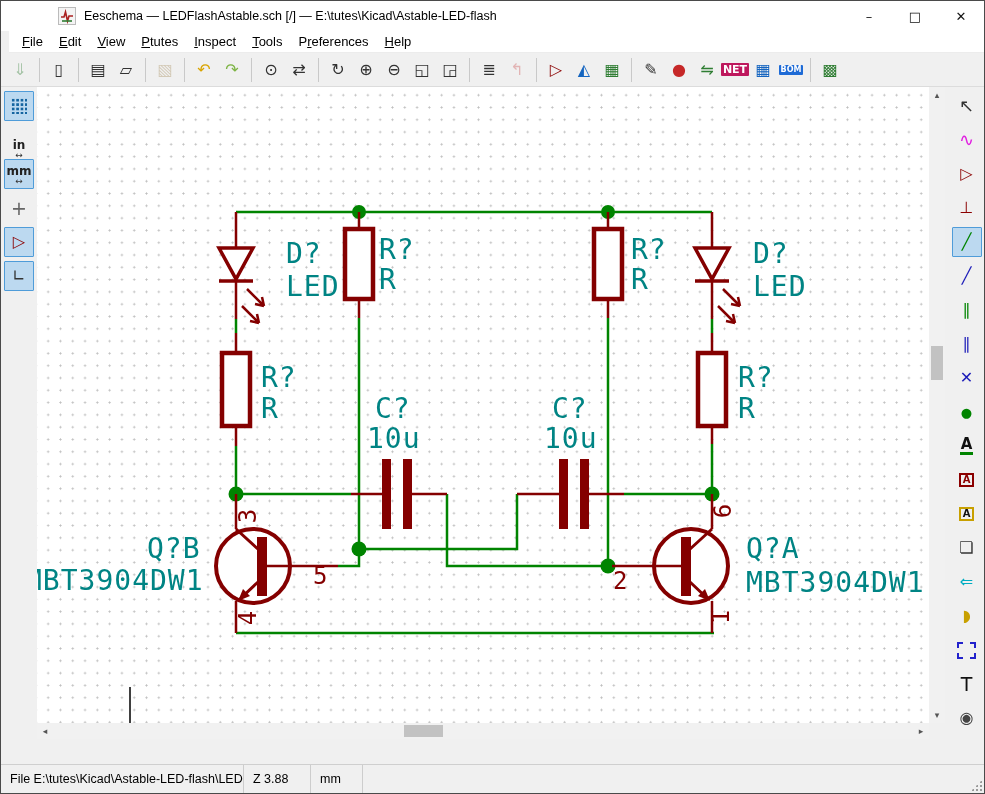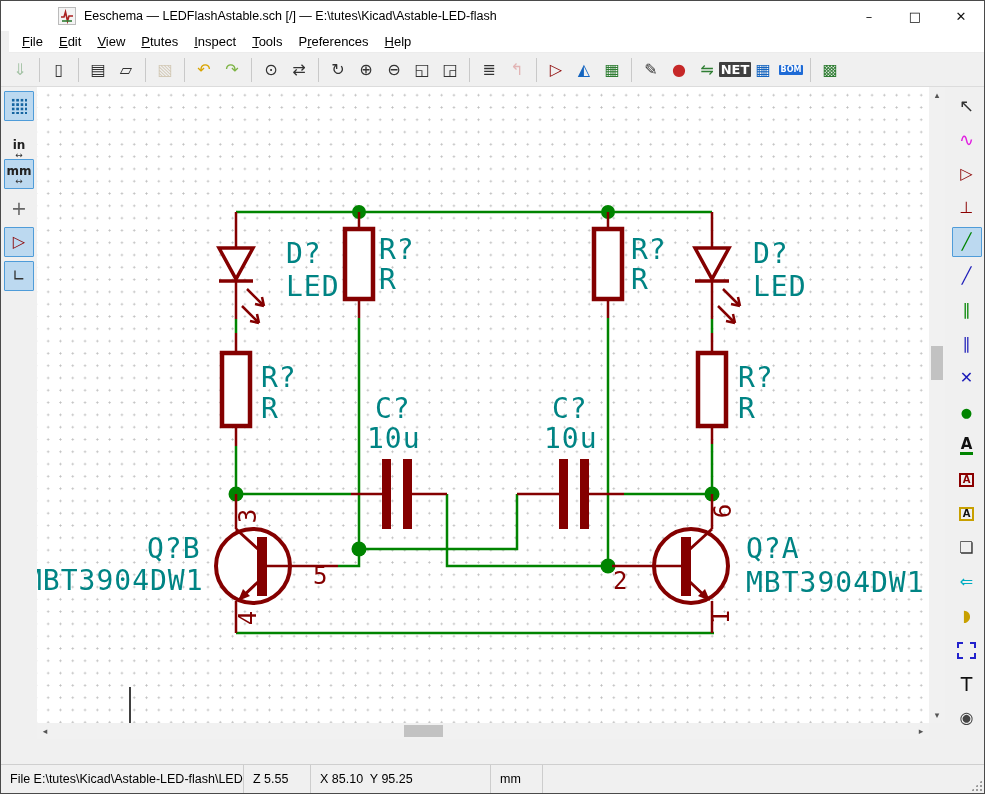--- a/index.html
+++ b/index.html
@@ -165,21 +165,21 @@
       <div class="btn" style="width: 28px; height: 28px;">
         <span class="glyph" style="color: rgb(51, 51, 51);">✎</span>
       </div>
       <div class="btn" style="width: 28px; height: 28px;">
         <span class="glyph" style="color: rgb(198, 40, 40);">●</span>
       </div>
       <div class="btn" style="width: 28px; height: 28px;">
         <span class="glyph" style="color: rgb(46, 125, 50);">⇋</span>
       </div>
       <div class="btn" style="width: 28px; height: 28px;">
-        <span class="glyph txt" style="color: rgb(255, 255, 255); background: #404040; font-size: 13px;">NET</span>
+        <span class="glyph txt" style="color: rgb(255, 255, 255); background: #be185d; font-size: 11px;">NET</span>
       </div>
       <div class="btn" style="width: 28px; height: 28px;">
         <span class="glyph" style="color: rgb(21, 101, 192);">▦</span>
       </div>
       <div class="btn" style="width: 28px; height: 28px;">
         <span class="glyph txt" style="color: rgb(255, 255, 255); background: rgb(30, 107, 214); font-size: 8px;">BOM</span>
       </div>
       <span class="tb-sep"></span>
       <div class="btn" style="width: 28px; height: 28px;">
         <span class="glyph" style="color: rgb(46, 125, 50);">▩</span>
@@ -392,19 +392,18 @@
       <div class="btn" style="width: 30px; height: 30px;">
         <span class="glyph" style="color: rgb(17, 17, 17); font-size: 19px;">T</span>
       </div>
       <div class="btn" style="width: 30px; height: 30px;">
         <span class="glyph" style="color: rgb(68, 68, 68);">◉</span>
       </div>
     </div>
 
   <div class="statusbar">
     <span class="sb-cell" style="width:243px;">File E:\tutes\Kicad\Astable-LED-flash\LEDFl...</span>
-    <span class="sb-cell" style="width:67px;">Z 5.55</span>
-    <span class="sb-cell" style="width:180px;">X 85.10  Y 95.25</span>
+    <span class="sb-cell" style="width:67px;">Z 3.88</span>
     <span class="sb-cell" style="width:52px;">mm</span>
     <span class="grip"></span>
   </div>
 
 </div>
 
 </body></html>

